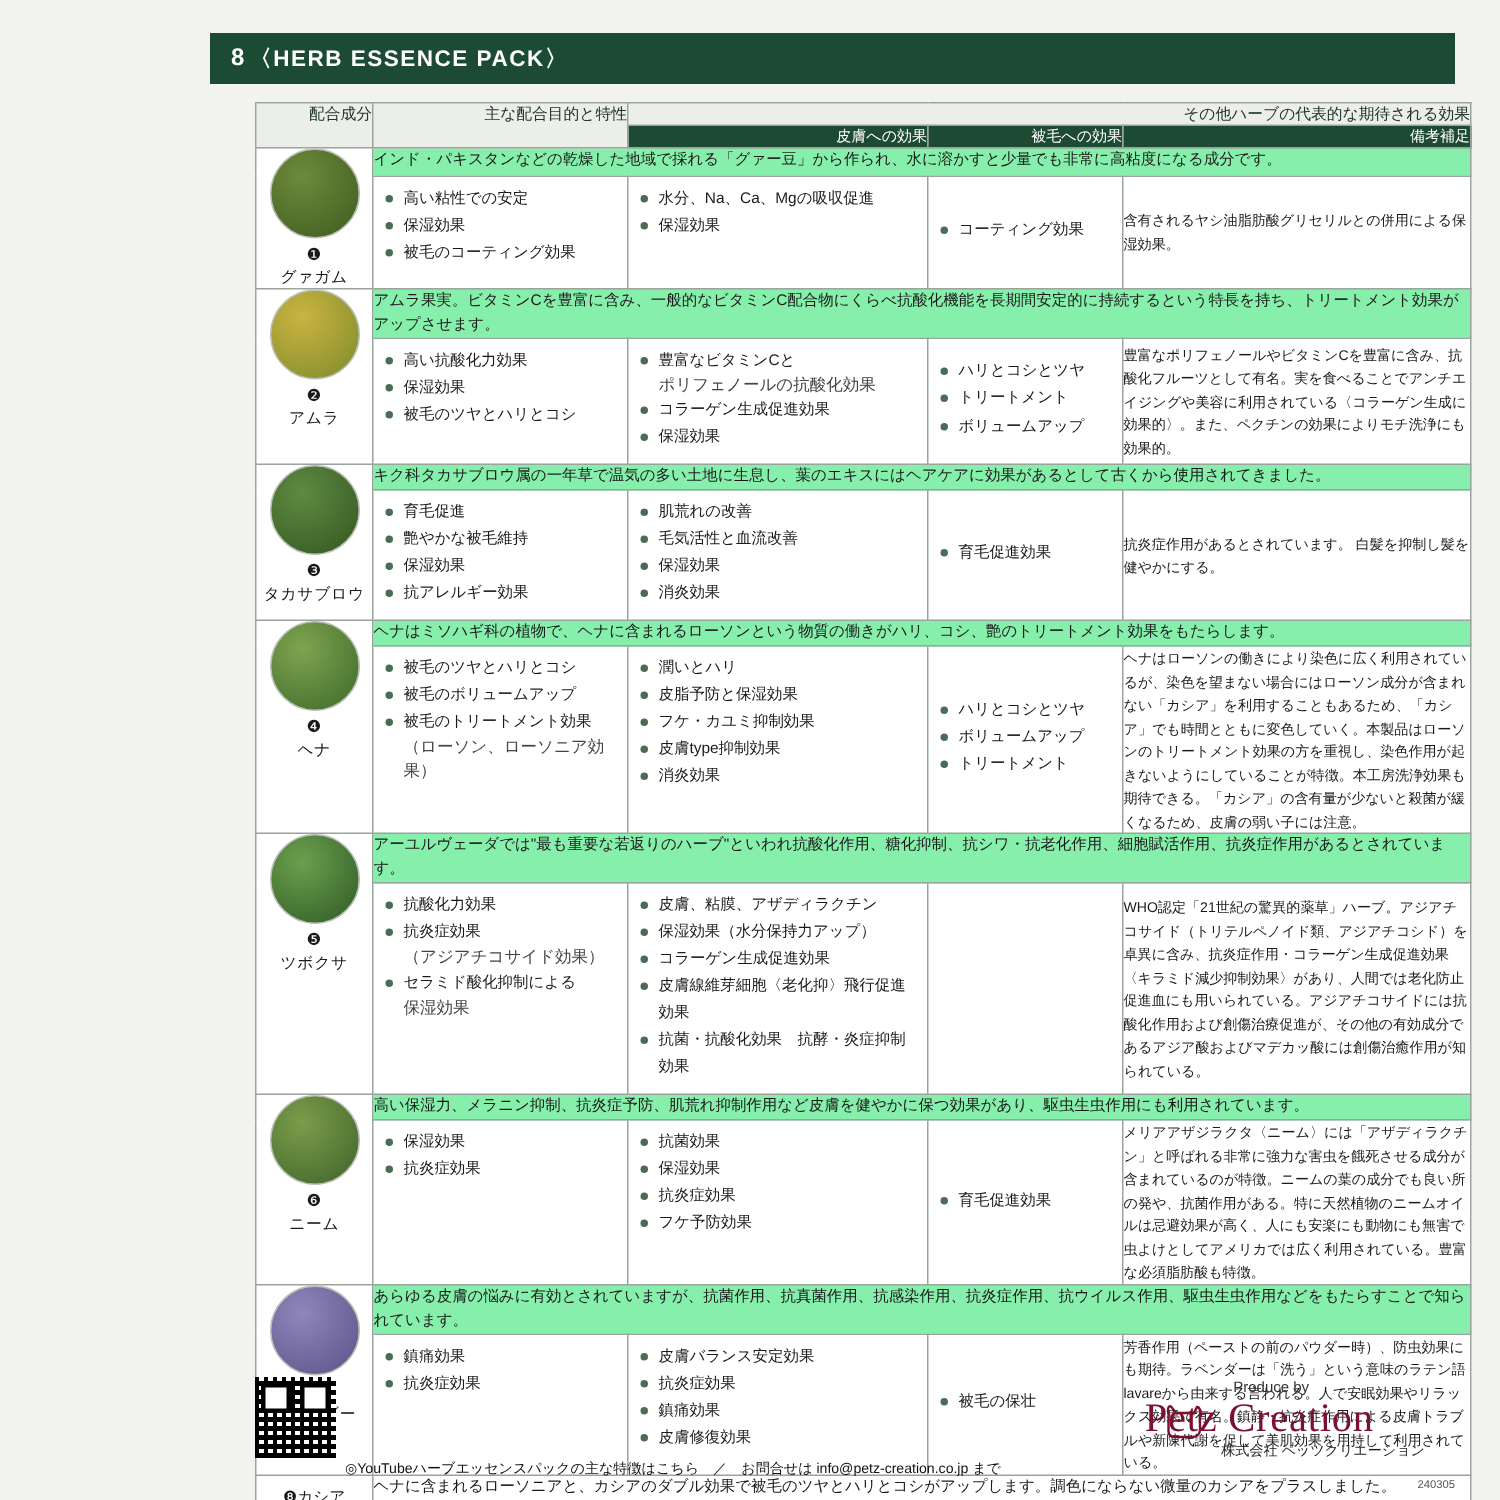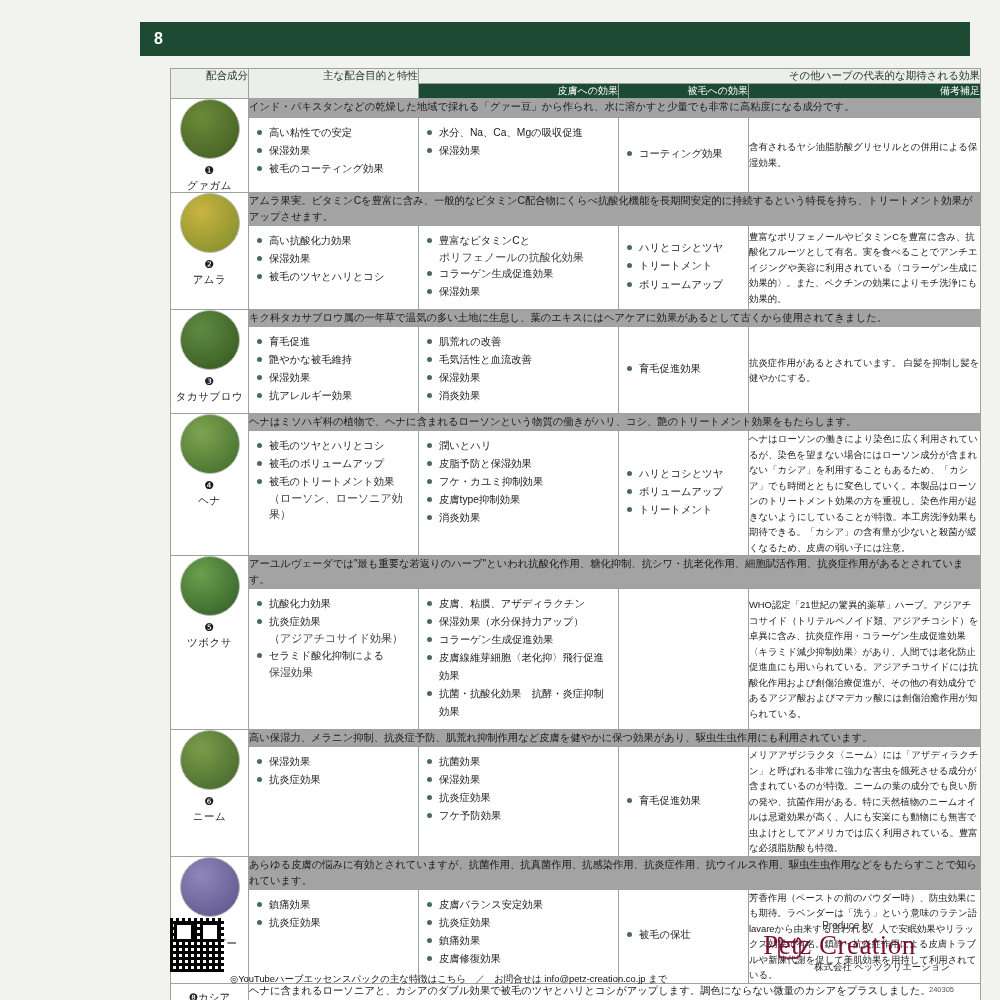--- a/index.html
+++ b/index.html
@@ -78,21 +78,21 @@
     position:relative;overflow:hidden;
   }
   .ing-name{font-size:10.5px;letter-spacing:.5px;line-height:1.25;}
   .ing-name .circ{display:block;font-size:11px;margin-bottom:1px;}
 
   
   .intro{
     font-size:10.3px;
     line-height:1.55;
     padding:7px 9px 6px 9px;
-    background:#a3a3a3;
+    background:#86efac;
   }
 
   ul.bul{
     list-style:none;margin:0;padding:6px 8px 8px 8px;
     font-size:10.3px;line-height:1.75;
   }
   ul.bul li{position:relative;padding-left:12px;}
   ul.bul li:before{
     content:"";position:absolute;left:0;top:6px;
     width:5px;height:5px;border-radius:50%;background:#4a6b54;
@@ -142,30 +142,31 @@
   .brand .produce{font-size:10px;color:#333;margin-left:59px;}
   .brand .name{
     font-family:"Liberation Serif",serif;
     font-size:27px;letter-spacing:.5px;color:#7b1030;line-height:1.05;
   }
   .brand .corp{font-size:9.4px;color:#222;margin-left:51px;margin-top:2px;}
   .dog{
     position:absolute;left:12px;top:14px;width:30px;height:26px;
   }
   .datecode{
-    position:absolute;right:16px;bottom:-2px;font-size:7.5px;color:#555;padding-left:28px;
+    position:absolute;right:0;bottom:-2px;font-size:7.5px;color:#555;padding-left:28px;
   }
 </style>
 </head>
 <body>
 
 <div class="page">
 
   <div class="banner">
     <span class="num">8</span>
+    <span class="pack">〈HERB ESSENCE PACK〉</span>
   </div>
 
   <table class="main">
     <colgroup>
         <col class="c1">
         <col class="c2">
         <col class="c3">
         <col class="c4">
         <col class="c5">
       </colgroup>

